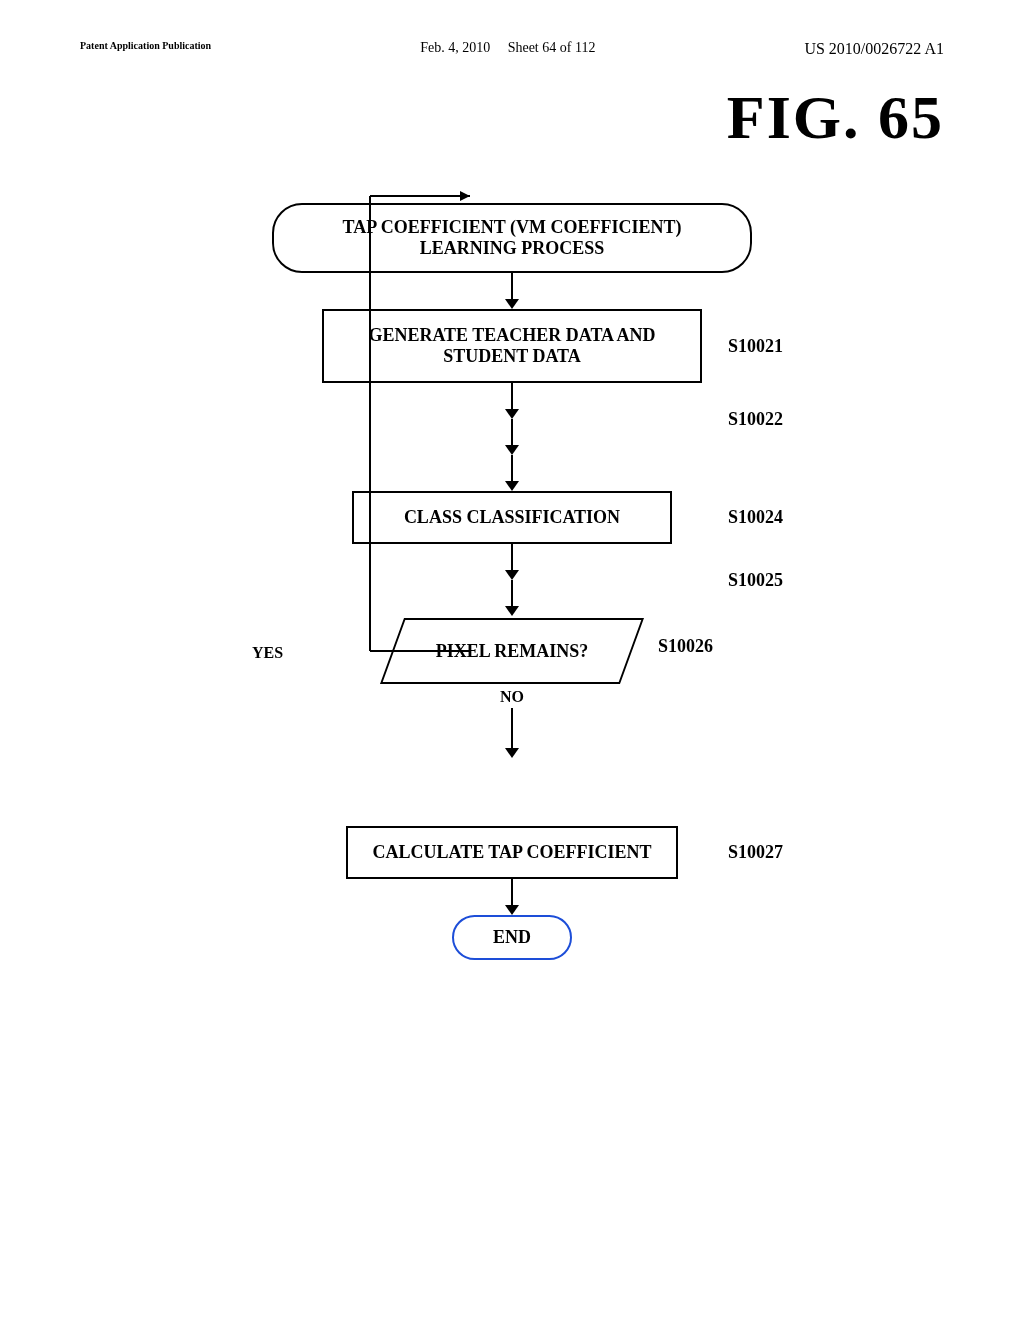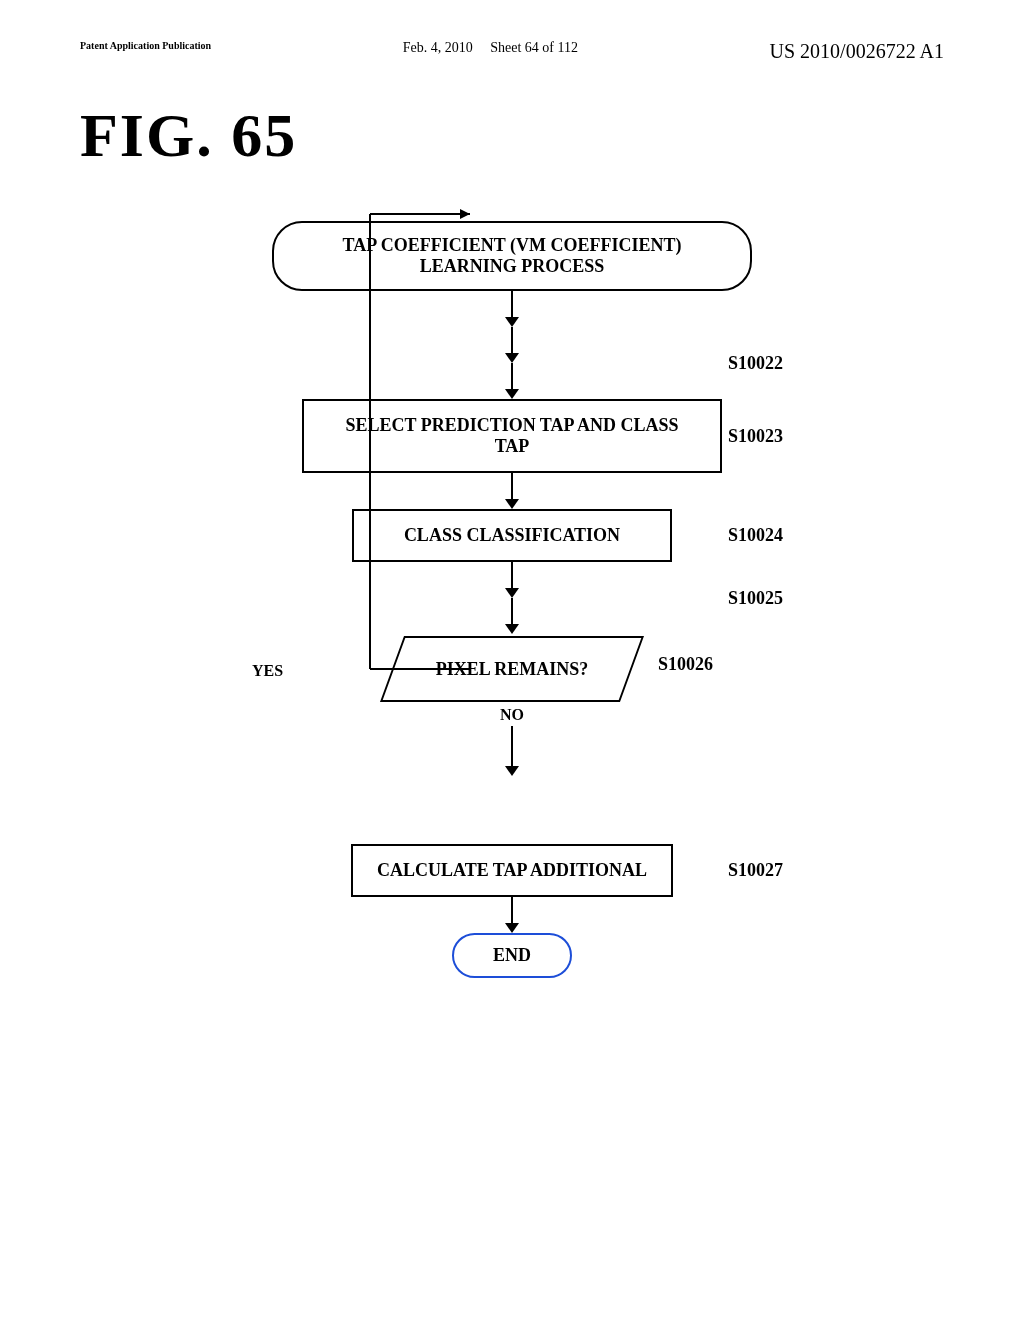--- a/index.html
+++ b/index.html
@@ -32,28 +32,28 @@
       font-size: 10px;
       text-align: center;
     }
 
     .header-center {
       font-size: 14px;
       text-align: center;
     }
 
     .header-right {
-      font-size: 20px;
+      font-size: 16px;
     }
 
     .figure-title {
-      text-align: left;
+      text-align: right;
       font-size: 62px;
       font-weight: bold;
-      margin: 37px 0 50px 0;
+      margin: 24px 0 50px 0;
       letter-spacing: 2px;
     }
 
     .flowchart {
       display: flex;
       flex-direction: column;
       align-items: center;
       position: relative;
       margin-top: 10px;
     }
@@ -180,41 +180,41 @@
 
     <div class="step-row">
       <div class="box-rounded-pill">TAP COEFFICIENT (VM COEFFICIENT) LEARNING PROCESS</div>
     </div>
 
     <div class="arrow-down">
       <div class="arrow-line"></div>
       <div class="arrow-head-down"></div>
     </div>
 
+    <div class="step-row">
+      <div class="box-rect">
+        <span>GENERATE TEACHER DATA AND STUDENT DATA</span>
+      </div>
+      <div class="step-label">S10021</div>
+    </div>
 
     <div class="arrow-down">
       <div class="arrow-line"></div>
       <div class="arrow-head-down"></div>
     </div>
 
     <div class="step-row">
       <div class="step-label">S10022</div>
     </div>
 
     <div class="arrow-down">
       <div class="arrow-line"></div>
       <div class="arrow-head-down"></div>
     </div>
 
-    <div class="step-row">
-      <div class="box-rect" style="min-width:360px;max-width:420px;">
-        <span>SELECT PREDICTION TAP AND CLASS TAP</span>
-      </div>
-      <div class="step-label">S10023</div>
-    </div>
 
     <div class="arrow-down">
       <div class="arrow-line"></div>
       <div class="arrow-head-down"></div>
     </div>
 
     <div class="step-row">
       <div class="box-rect">
         <span>CLASS CLASSIFICATION</span>
       </div>
@@ -258,21 +258,21 @@
         <line x1="390" y1="35" x2="290" y2="35" stroke="#000" stroke-width="2"></line>
         <line x1="290" y1="35" x2="290" y2="-420" stroke="#000" stroke-width="2"></line>
         <line x1="290" y1="-420" x2="390" y2="-420" stroke="#000" stroke-width="2"></line>
         <polygon points="390,-420 380,-415 380,-425" fill="#000"></polygon>
       </svg>
 
     </div>
 
     <div class="step-row" style="margin-top:10px;">
       <div class="box-rect">
-        <span>CALCULATE TAP ADDITIONAL</span>
+        <span>CALCULATE TAP COEFFICIENT</span>
       </div>
       <div class="step-label">S10027</div>
     </div>
 
     <div class="arrow-down">
       <div class="arrow-line"></div>
       <div class="arrow-head-down"></div>
     </div>
 
     <div class="step-row">

